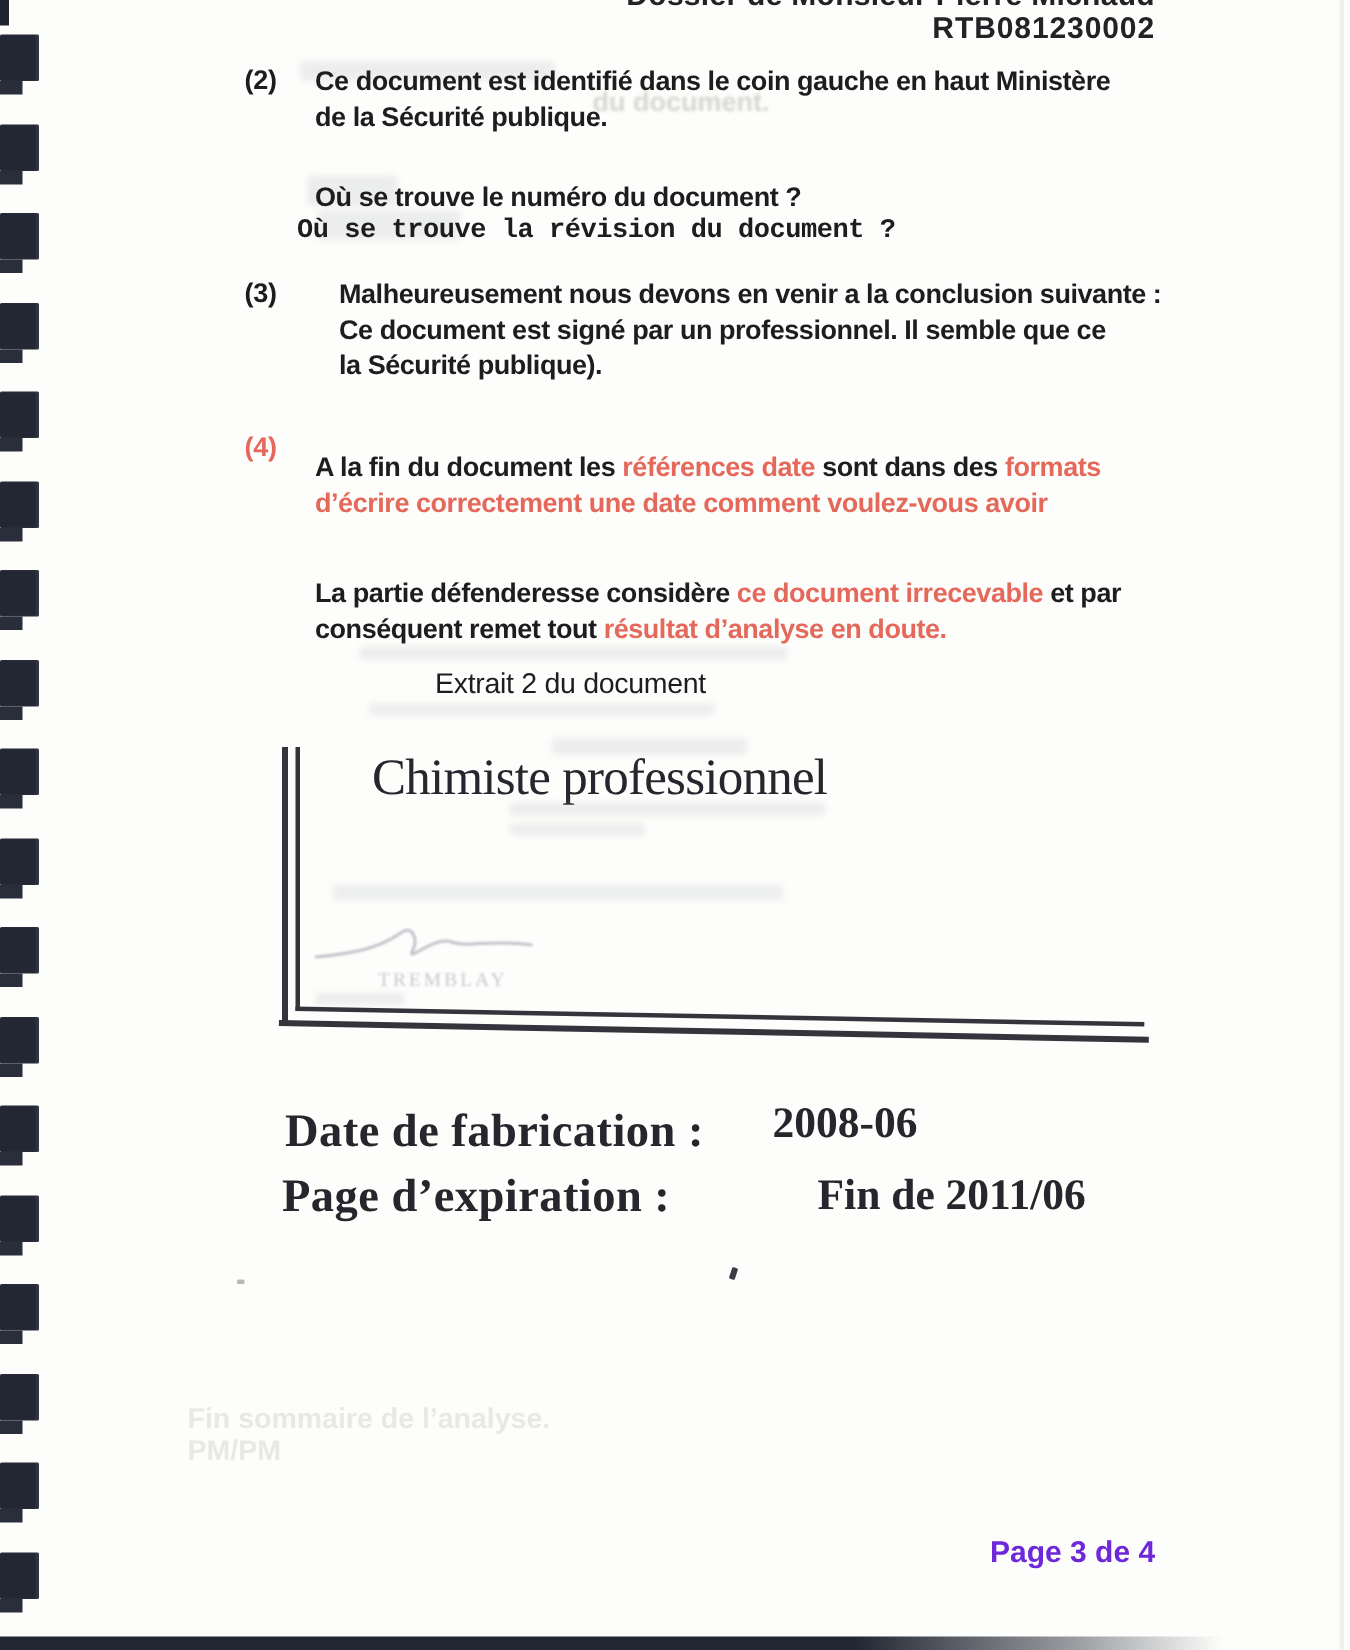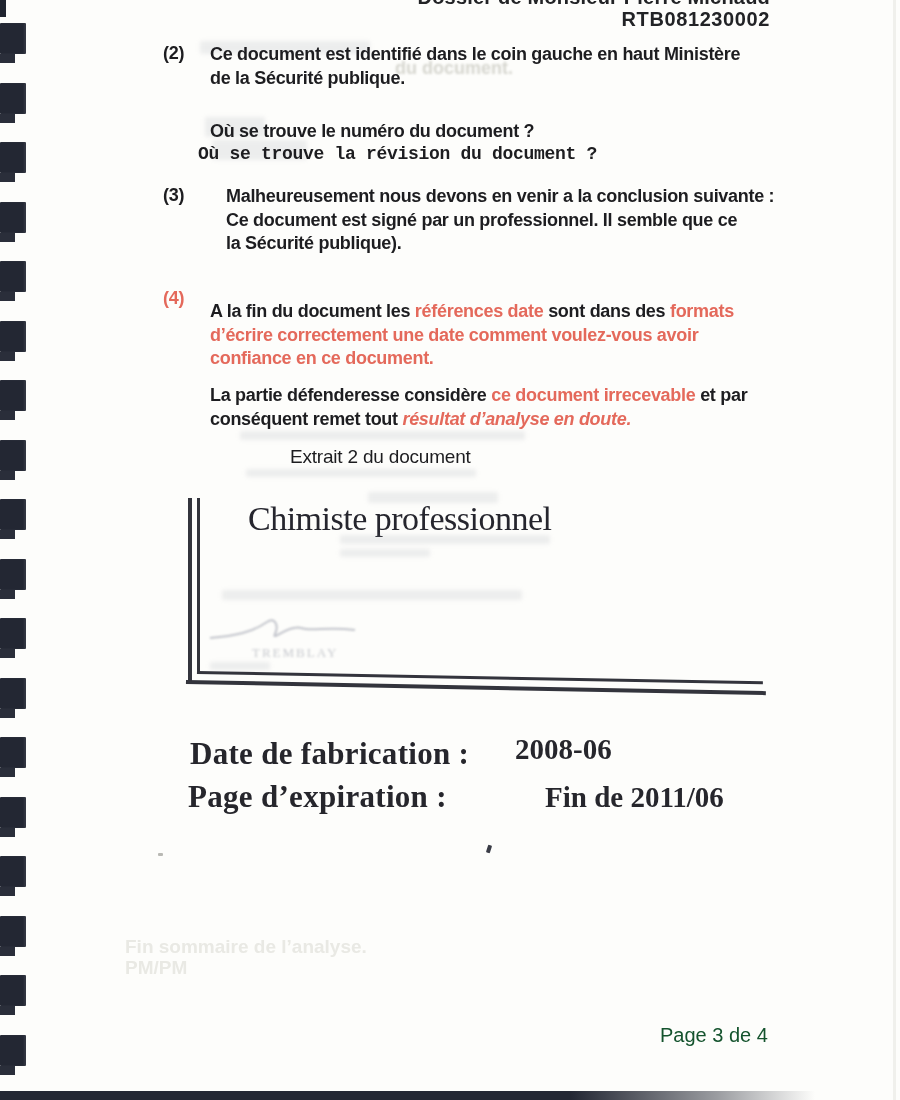--- a/index.html
+++ b/index.html
@@ -38,21 +38,21 @@
   
   .smudge{background:rgba(150,153,165,.16);filter:blur(2px);border-radius:2px;}
   .ghost-text{color:#d6d6cf;font-weight:700;filter:blur(1px);}
   .ghost-name{font-size:13px;color:rgba(110,115,135,.38);letter-spacing:2px;filter:blur(.8px);font-family:"Liberation Serif",serif;}
   .ghost-footer{left:125px;top:936px;font-size:19px;line-height:21px;font-weight:700;color:#e9e9e4;filter:blur(.4px);}
   
   .dserif{font-family:Liberation Serif, serif;font-weight:700;color:#26262c;white-space:nowrap;}
   .dlabel{font-size:31px;letter-spacing:.3px;}
   .dvalue{font-size:29px;}
   
-  .pagenum{left:660px;top:1024px;font-size:20px;font-weight:400;color:#14532d;}
+  .pagenum{left:660px;top:1024px;font-size:20px;font-weight:700;color:#6d28d9;}
   .speck1{left:487px;top:845px;width:4px;height:8px;background:#3a3c46;transform:rotate(18deg);border-radius:1px;}
   .speck2{left:158px;top:853px;width:5px;height:3px;background:#b9b9b4;border-radius:1px;}
 </style>
 </head>
 <body>
 
 <div id="binding">
     <div class="tooth" style="top: 23px;">
       <div class="tm"></div>
       <div class="tt"></div>
@@ -149,26 +149,25 @@
 <div class="abs ptext" style="left:210px;top:185px;margin-left:16px;">
     <div class="tline">Malheureusement nous devons en venir a la conclusion suivante :</div>
     <div class="tline">Ce document est signé par un professionnel. Il semble que ce</div>
     <div class="tline">la Sécurité publique).</div>
   </div>
 
 <div class="abs plabel red" style="left: 163px; top: 288px; color: rgb(228, 105, 91);">(4)</div>
 <div class="abs ptext" style="left:210px;top:288px;margin-top:12px;">
     <div class="tline"><span>A la fin du document les </span><span class="red" style="color: rgb(228, 105, 91);">références date</span><span> sont dans des </span><span class="red" style="color: rgb(228, 105, 91);">formats</span></div>
     <div class="tline"><span class="red" style="color: rgb(228, 105, 91);">d’écrire correctement une date comment voulez-vous avoir</span></div>
-    <div class="tline"><span class="red" style="color: rgb(228, 105, 91);">confiance en ce document.</span></div>
   </div>
 
 <div class="abs ptext" style="left:210px;top:384px;">
     <div class="tline"><span>La partie défenderesse considère </span><span class="red" style="color: rgb(228, 105, 91);">ce document irrecevable</span><span> et par</span></div>
-    <div class="tline"><span>conséquent remet tout </span><span class="red" style="color: rgb(228, 105, 91); font-style: italic;">résultat d’analyse en doute.</span></div>
+    <div class="tline"><span>conséquent remet tout </span><span class="red" style="color: rgb(228, 105, 91);">résultat d’analyse en doute.</span></div>
   </div>
 
 <div class="abs smudge" style="left:240px;top:431px;width:285px;height:9px;"></div>
 <div class="abs caption" style="left:290px;top:446px;">Extrait 2 du document</div>
 <div class="abs smudge" style="left:246px;top:469px;width:230px;height:8px;"></div>
 
 <div class="abs vline-outer"></div>
 <div class="abs vline-inner"></div>
 <div class="abs hline-inner"></div>
 <div class="abs hline-outer"></div>

